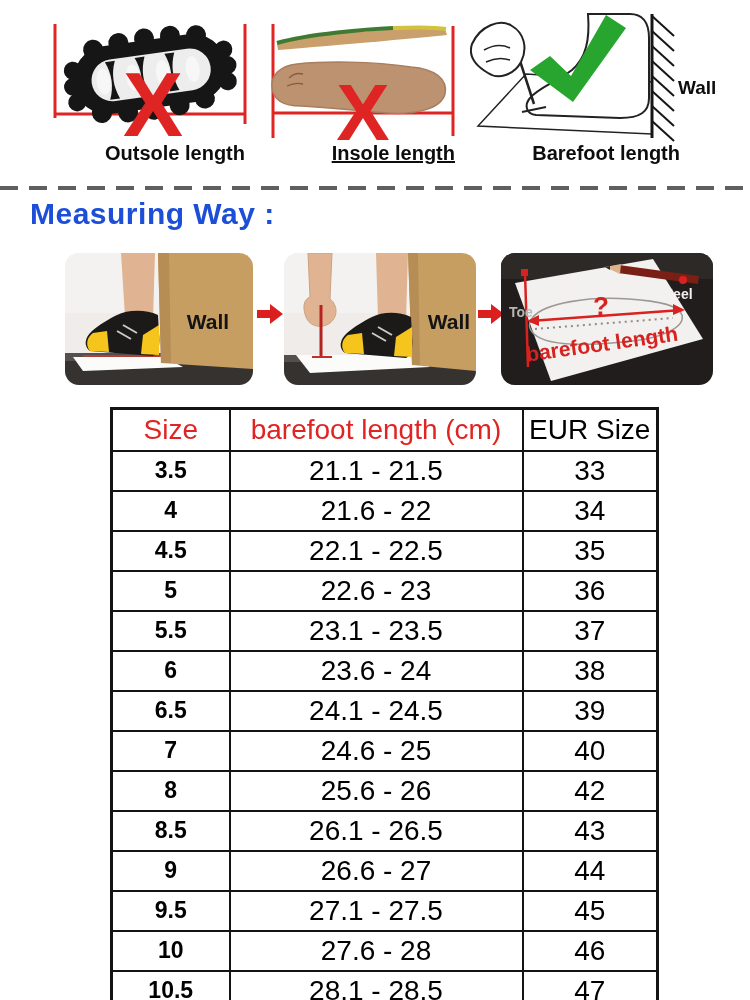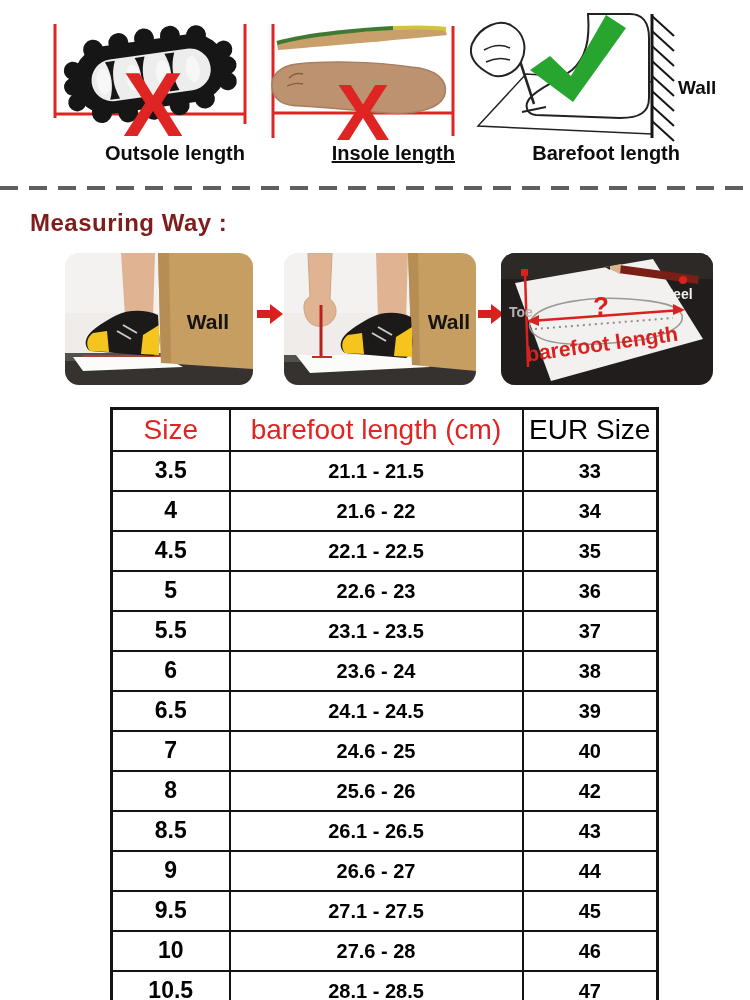--- a/index.html
+++ b/index.html
@@ -9,39 +9,39 @@
 
   
   .fig-label{position:absolute;top:142px;width:190px;text-align:right;
              font-size:20px;font-weight:700;color:#0d0d0d;}
 
   
   .divider{position:absolute;top:186px;left:0;width:750px;height:4px;
            background:repeating-linear-gradient(90deg,#5f5f5f 0 18px,transparent 18px 29px);}
 
   
-  .heading{position:absolute;left:30px;top:197px;font-size:24px;font-weight:700;
-           letter-spacing:.5px;color:#7f1d1d;margin-top:12px;}
+  .heading{position:absolute;left:30px;top:197px;font-size:30px;font-weight:700;
+           letter-spacing:.5px;color:#1d4ed8;}
 
   
   .photo{position:absolute;top:253px;height:132px;border-radius:14px;overflow:hidden;}
   .photo svg{display:block;}
   .step-arrow{position:absolute;top:303px;width:26px;height:22px;}
 
   
   .size-table{position:absolute;left:110px;top:407px;border-collapse:collapse;
               table-layout:fixed;background:#fff;}
   .size-table th,.size-table td{border:2px solid #141414;text-align:center;
               vertical-align:middle;padding:0;line-height:1;}
   .size-table{border:3px solid #141414;}
   .size-table thead tr{height:42px;}
   .size-table tbody tr{height:40px;}
   .size-table th{font-size:28px;font-weight:400;color:#000;}
   .size-table th.red{color:#df2422;}
-  .size-table td{font-size:20px;font-weight:700;color:#000;}
+  .size-table td{font-size:28px;font-weight:400;color:#000;}
   .size-table td.col-size{font-weight:700;font-size:23px;}
 </style>
 </head>
 <body>
 
 <div id="page">
 
   <svg class="abs" style="left:45px;top:14px;" width="210" height="128" viewBox="0 0 210 128">
 
     <g stroke="#df2523" stroke-width="3">

